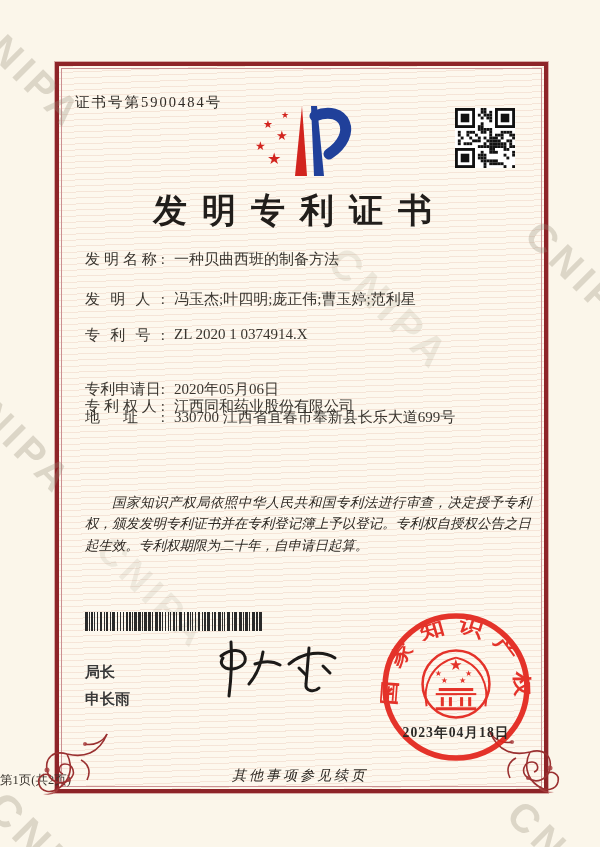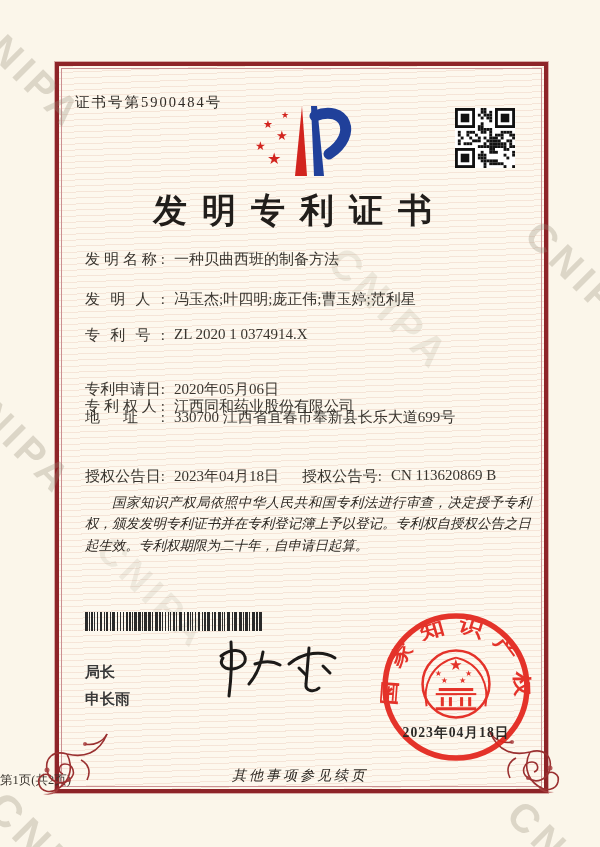--- a/index.html
+++ b/index.html
@@ -266,26 +266,20 @@
   </div>
   <div class="abs row" style="top:380px;">
     <span class="lbl">专利申请日:</span><span class="val">2020年05月06日</span>
   </div>
   <div class="abs row" style="top:397px;">
     <span class="lbl">专利权人:</span><span class="val">江西同和药业股份有限公司</span>
   </div>
   <div class="abs row" style="top:408px;">
     <span class="lbl">地址:</span><span class="val">330700 江西省宜春市奉新县长乐大道699号</span>
   </div>
-  <div class="abs row" style="top:467px;">
-    <span class="lbl">授权公告日:</span><span class="val">2023年04月18日</span>
-    <span class="grant-no-group">
-      <span class="lbl" style="width:80px;">授权公告号:</span><span class="val">CN 113620869 B</span>
-    </span>
-  </div>
 
   <div class="abs para" style="top:492px;">国家知识产权局依照中华人民共和国专利法进行审查，决定授予专利权，颁发发明专利证书并在专利登记簿上予以登记。专利权自授权公告之日起生效。专利权期限为二十年，自申请日起算。</div>
 
   <svg class="abs barcode" id="barcode" width="182" height="19" viewBox="0 0 182 19">
       <g fill="#2a2a2a">
         <rect x="0" y="0" width="3" height="19"></rect>
         <rect x="4" y="0" width="1" height="19"></rect>
         <rect x="6" y="0" width="2" height="19"></rect>
         <rect x="9" y="0" width="1" height="19"></rect>
         <rect x="12" y="0" width="1" height="19"></rect>

